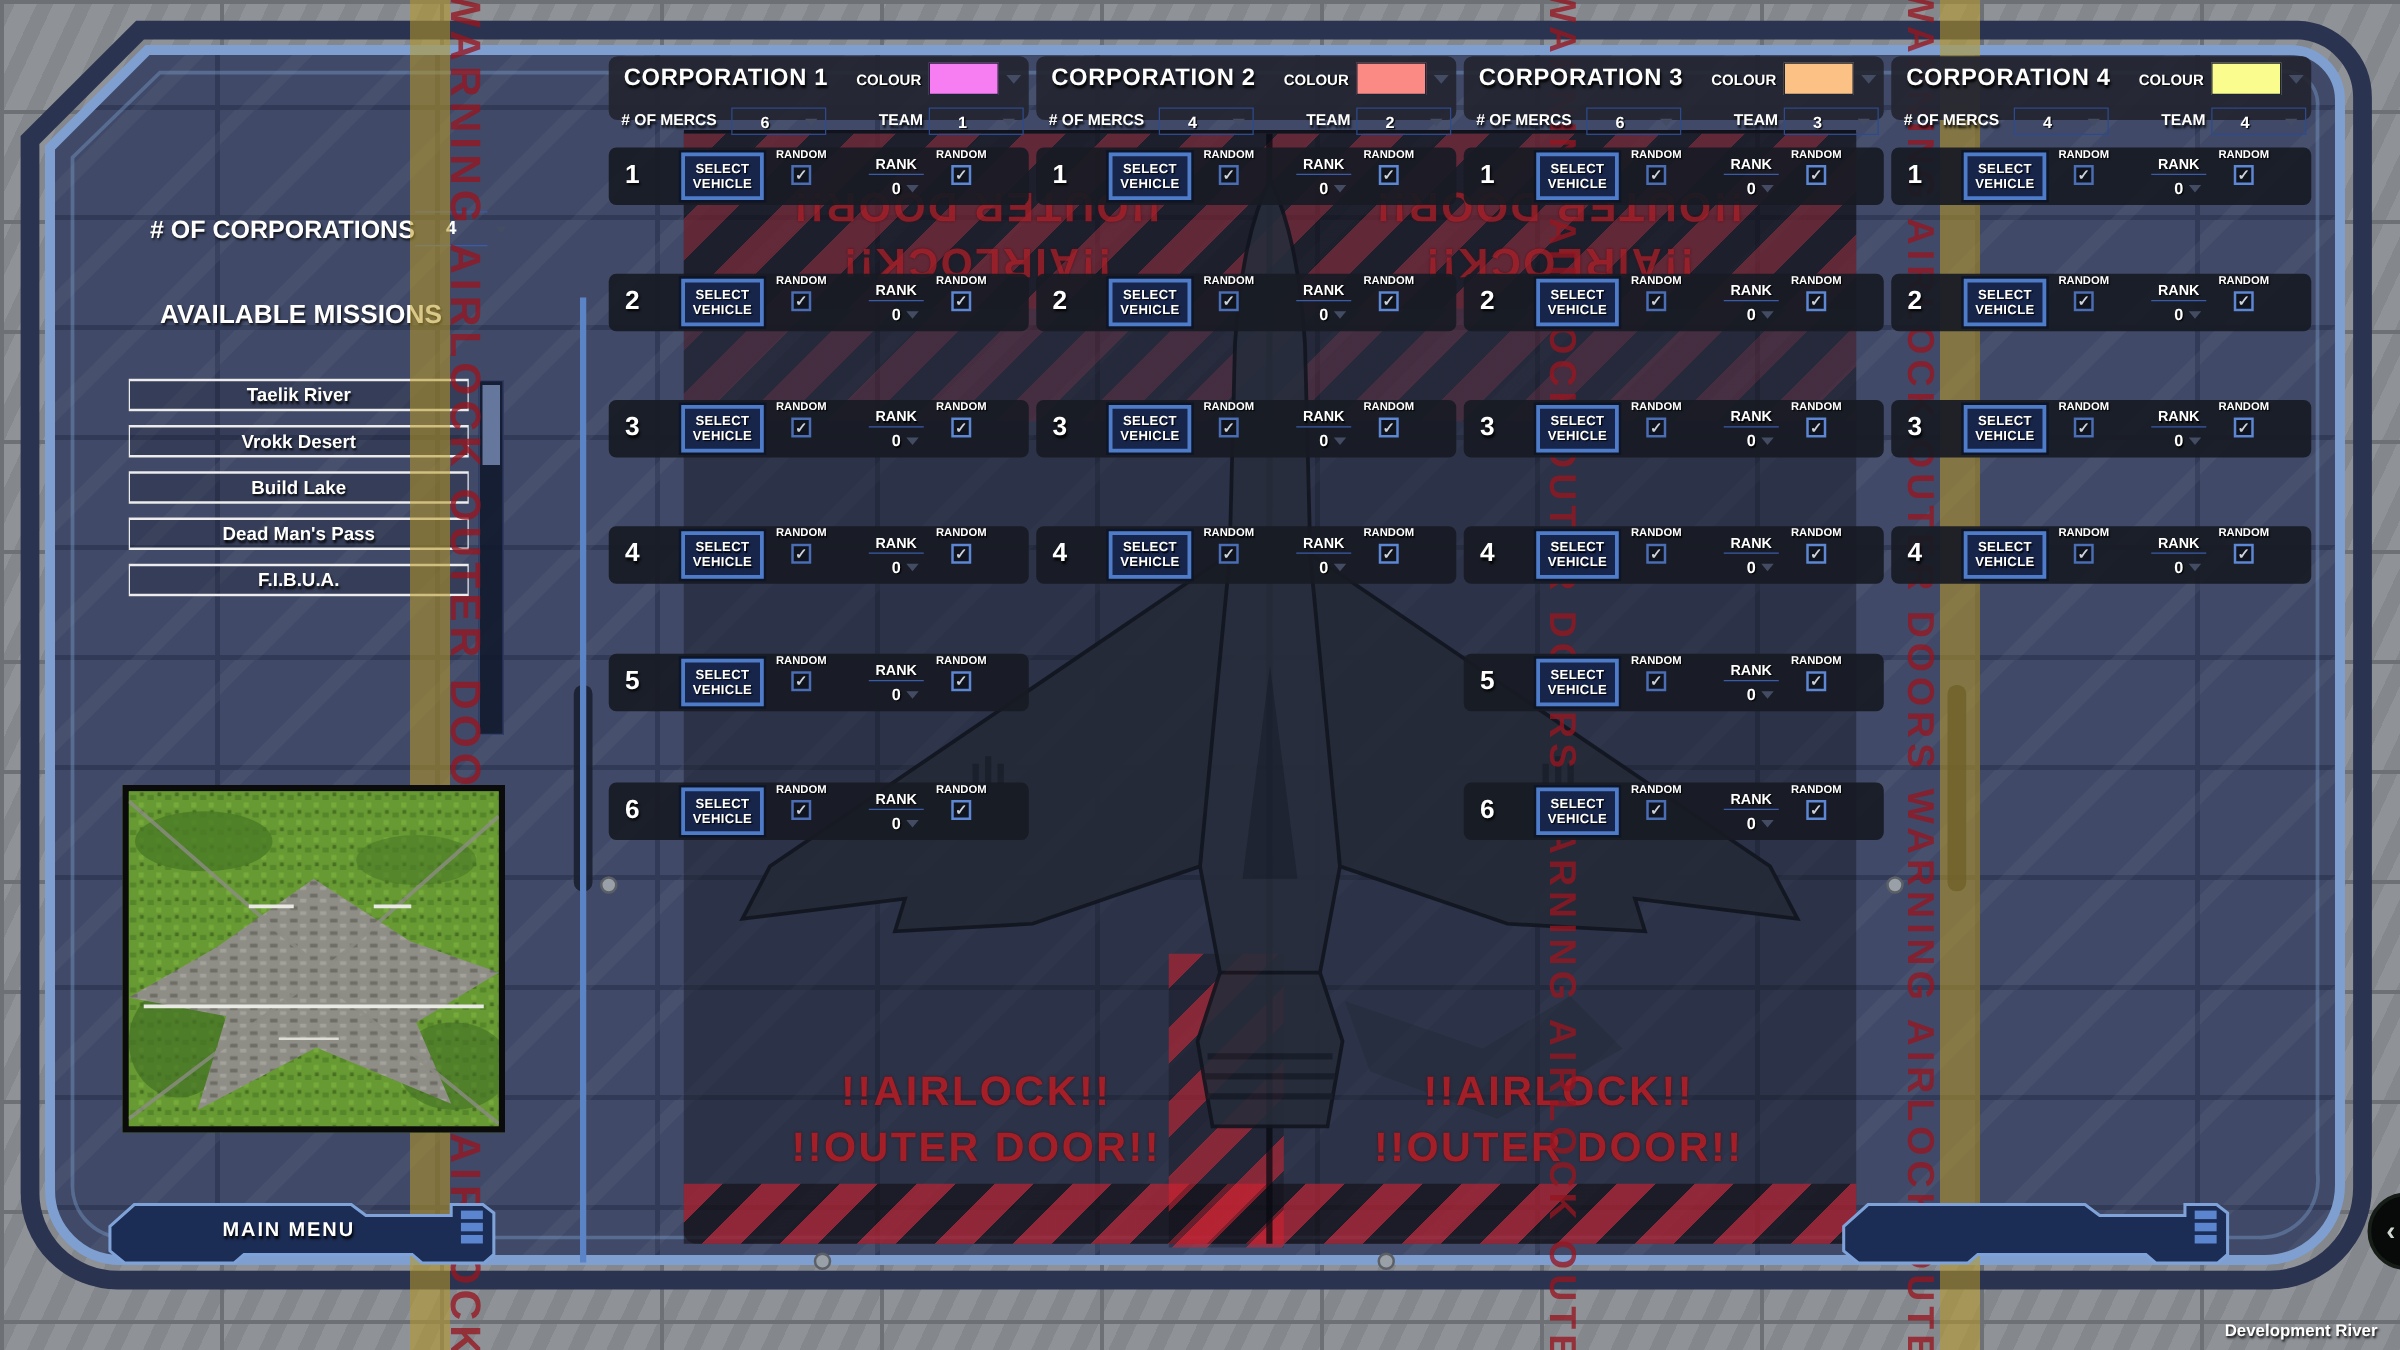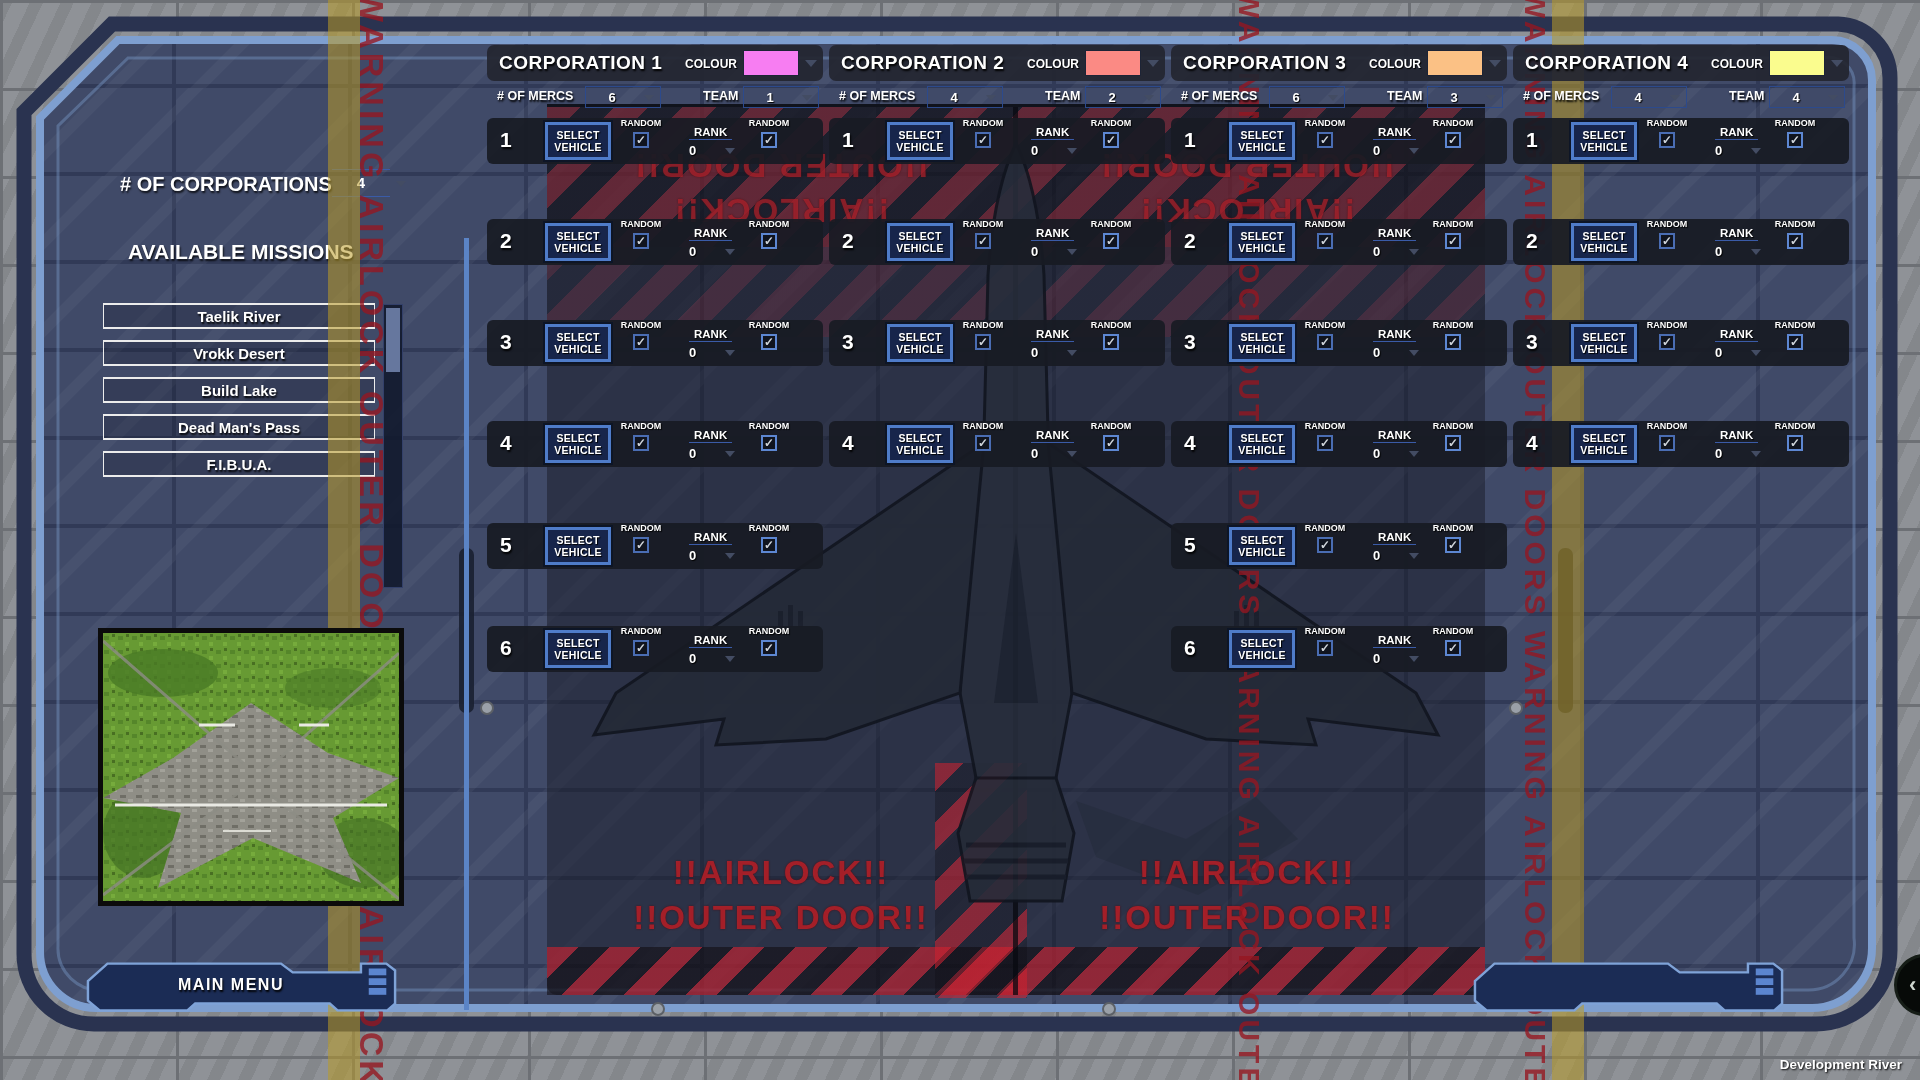--- a/index.html
+++ b/index.html
@@ -58,21 +58,21 @@
   .hazard-center{position:absolute;left:388px;top:656px;width:92px;height:235px;
     background:repeating-linear-gradient(135deg,rgba(210,32,46,0.55) 0 20px,rgba(12,10,16,0.3) 20px 42px);}
   .door-warn{position:absolute;width:440px;text-align:center;color:rgba(180,34,44,0.85);
     font-weight:800;letter-spacing:2px;line-height:1.35;font-size:33px;text-shadow:0 0 2px #4c0d13;}
   .rail{position:absolute;width:15px;height:165px;background:rgba(24,29,46,0.85);border-radius:7px;z-index:2;}
   .bolt{position:absolute;width:14px;height:14px;border-radius:50%;background:#9aa0a8;
     border:2px solid #5c6066;box-sizing:border-box;z-index:2;}
   
   #corps{position:absolute;left:0;top:0;z-index:4;}
   .corp-col{position:absolute;top:45px;width:336px;height:660px;}
-  .corp-head{position:absolute;left:0;top:0;width:336px;height:36px;background:rgba(35,38,48,0.93);
+  .corp-head{position:absolute;left:0;top:0;width:336px;height:51px;background:rgba(35,38,48,0.93);
     border-radius:7px;}
   .corp-title{position:absolute;left:12px;top:7px;font-size:19px;font-weight:800;color:#fff;
     text-shadow:1px 2px 2px #000;letter-spacing:0.5px;}
   .colour-lbl{position:absolute;left:198px;top:12px;font-size:12px;font-weight:800;color:#fff;text-shadow:1px 1px 1px #000;}
   .swatch{position:absolute;left:256px;top:5px;width:56px;height:26px;border:1px solid #1d2436;box-sizing:border-box;cursor:pointer;}
   .chev{width:0;height:0;border-left:6px solid transparent;border-right:6px solid transparent;border-top:7px solid #434c63;position:absolute;}
   .chev.small{border-left-width:5px;border-right-width:5px;border-top-width:6px;}
   .subhead-lbl{position:absolute;font-size:12.5px;font-weight:800;color:#fff;text-shadow:1px 2px 2px #000;}
   .dd-box{position:absolute;width:76px;height:22px;border:1px solid #2c4a8c;box-sizing:border-box;cursor:pointer;}
   .dd-box .val{position:absolute;left:0;top:0;width:52px;text-align:center;color:#fff;font-weight:800;font-size:13px;line-height:21px;text-shadow:1px 1px 1px #000;}
@@ -81,21 +81,21 @@
   .merc-num{position:absolute;left:13px;top:10px;font-size:21px;font-weight:800;color:#fff;text-shadow:1px 2px 2px #000;}
   .sel-btn{position:absolute;left:58px;top:4px;width:66px;height:38px;background:#17254b;
     border:3px solid #4f7cc9;box-shadow:0 0 0 2px #0d1526;box-sizing:border-box;cursor:pointer;
     display:flex;flex-direction:column;align-items:center;justify-content:center;}
   .sel-btn span{color:#fff;font-weight:800;font-size:10.5px;line-height:1.15;text-shadow:1px 1px 1px #000;letter-spacing:0.3px;}
   .rnd-grp{position:absolute;top:0;width:48px;text-align:center;}
   .rnd-grp .rlbl{font-size:9px;font-weight:800;color:#fff;text-shadow:1px 1px 1px #000;display:block;}
   .cbx{margin:4px auto 0;width:16px;height:16px;border:2px solid #4a6db3;background:#10141f;
     box-sizing:border-box;color:#cfd4da;font-size:12px;line-height:12px;font-weight:700;cursor:pointer;}
   .rnd2 .cbx{border-color:#5d87d2;}
-  .rank-grp{position:absolute;left:202px;top:4px;width:56px;text-align:left;}
+  .rank-grp{position:absolute;left:202px;top:4px;width:56px;text-align:center;}
   .rank-grp .klbl{font-size:11.5px;font-weight:800;color:#fff;text-shadow:1px 1px 1px #000;
     border-bottom:1px solid #3a5ba8;display:inline-block;padding:0 5px 1px;}
   .rank-val{position:relative;margin-top:3px;color:#fff;font-weight:800;font-size:13px;text-shadow:1px 1px 1px #000;cursor:pointer;}
   .rank-val .chev{left:36px;top:5px;}
   
   .divider{left:464px;top:238px;width:5px;height:772px;background:#5b84c6;z-index:4;}
   .devbuild{right:18px;bottom:8px;color:#fff;font-weight:800;font-size:13.5px;z-index:6;text-shadow:1px 1px 2px #000;}
   .edge-circle{left:1894px;top:954px;width:62px;height:62px;border-radius:50%;background:#070a08;
     border:3px solid #161d17;box-sizing:border-box;z-index:6;cursor:pointer;color:#cfd6cf;
     font-size:22px;font-weight:700;line-height:56px;text-align:left;padding-left:12px;}

